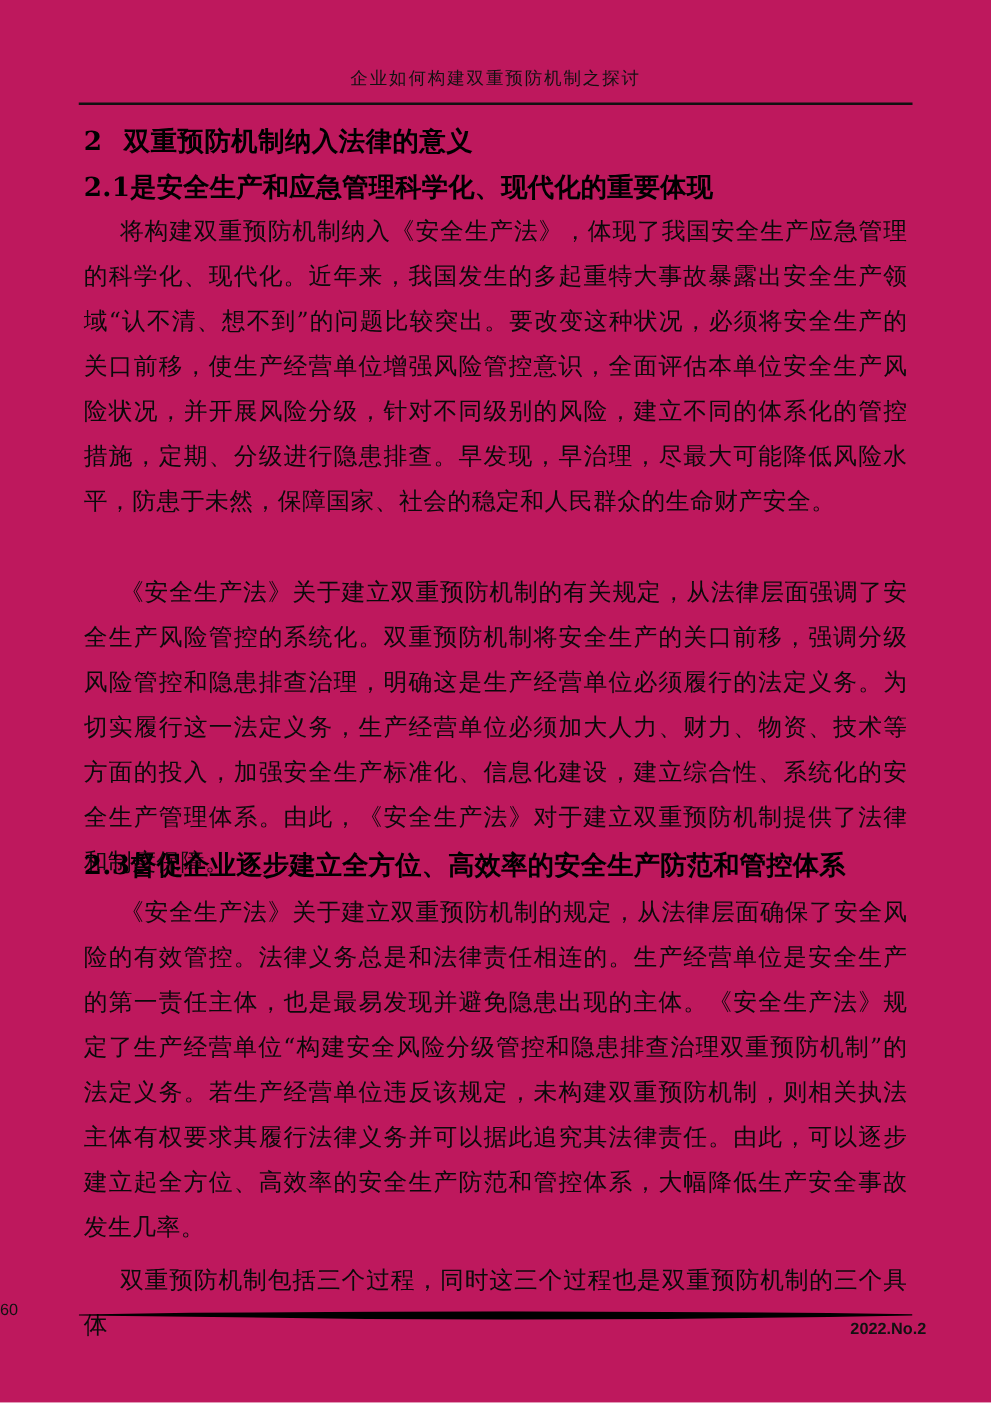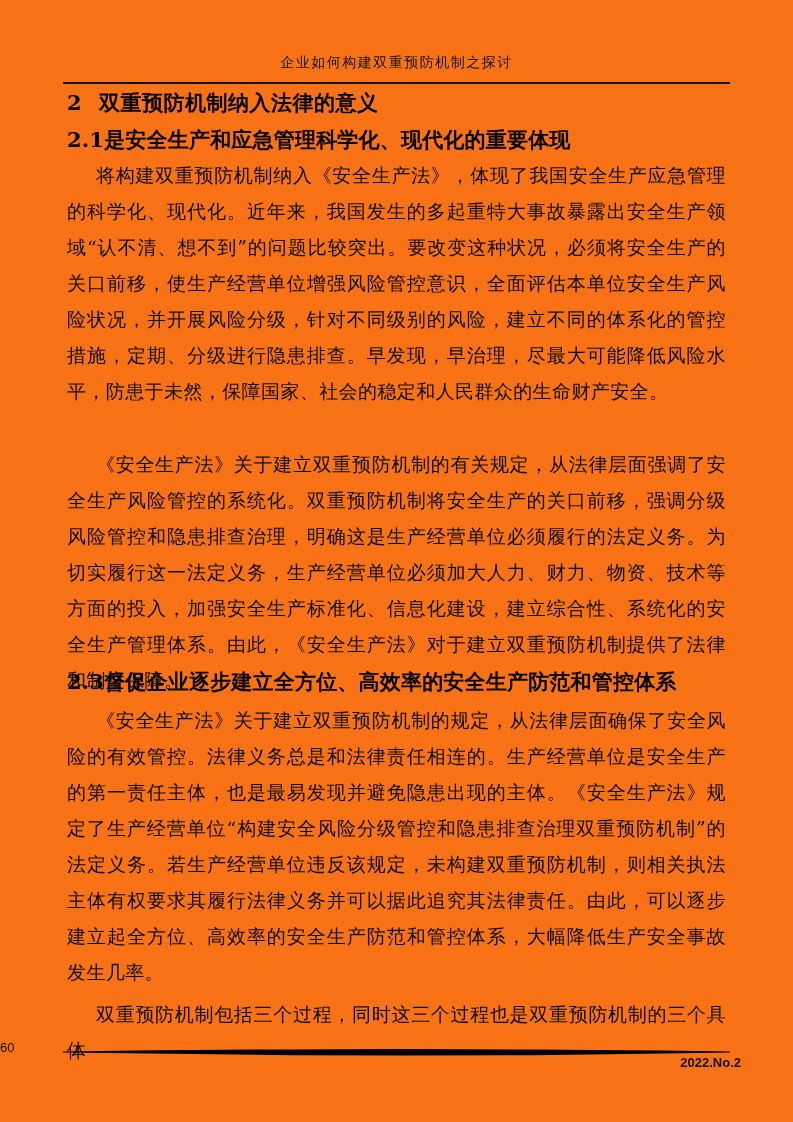--- a/index.html
+++ b/index.html
@@ -1,34 +1,34 @@
 <!DOCTYPE html>
 <html><head>
 <meta charset="utf-8">
 <style>
   * { margin:0; padding:0; box-sizing:border-box; }
   html,body { background:#ffffff; }
   .page {
     position:relative;
     width:793px; height:1122px;
-    background:#f97316;
+    background:#be185d;
     color:#000;
     font-family:"DejaVu Serif","Liberation Serif",serif;
     overflow:hidden;
     margin:0 auto;
   }
   .running-head {
     position:absolute; top:54px; left:0; width:100%;
     text-align:center; font-size:14px; letter-spacing:1.5px; color:#111;
   }
   .header-rule {
     position:absolute; top:82px; left:63px; width:667px; height:2px;
     background:#111;
   }
-  .block { position:absolute; left:67px; width:659px; }
+  .block { position:absolute; left:67px; width:659px;margin-top:10px; }
   .h1 {
     font-weight:bold; font-size:21px; line-height:30px;
     letter-spacing:0.5px; white-space:nowrap;
   }
   .h1 .num { display:inline-block; min-width:32px; }
   .h2 {
     font-weight:bold; font-size:21px; line-height:28px;
     letter-spacing:0.2px; white-space:nowrap;
   }
   .h2 .num { display:inline-block; min-width:36px; }

